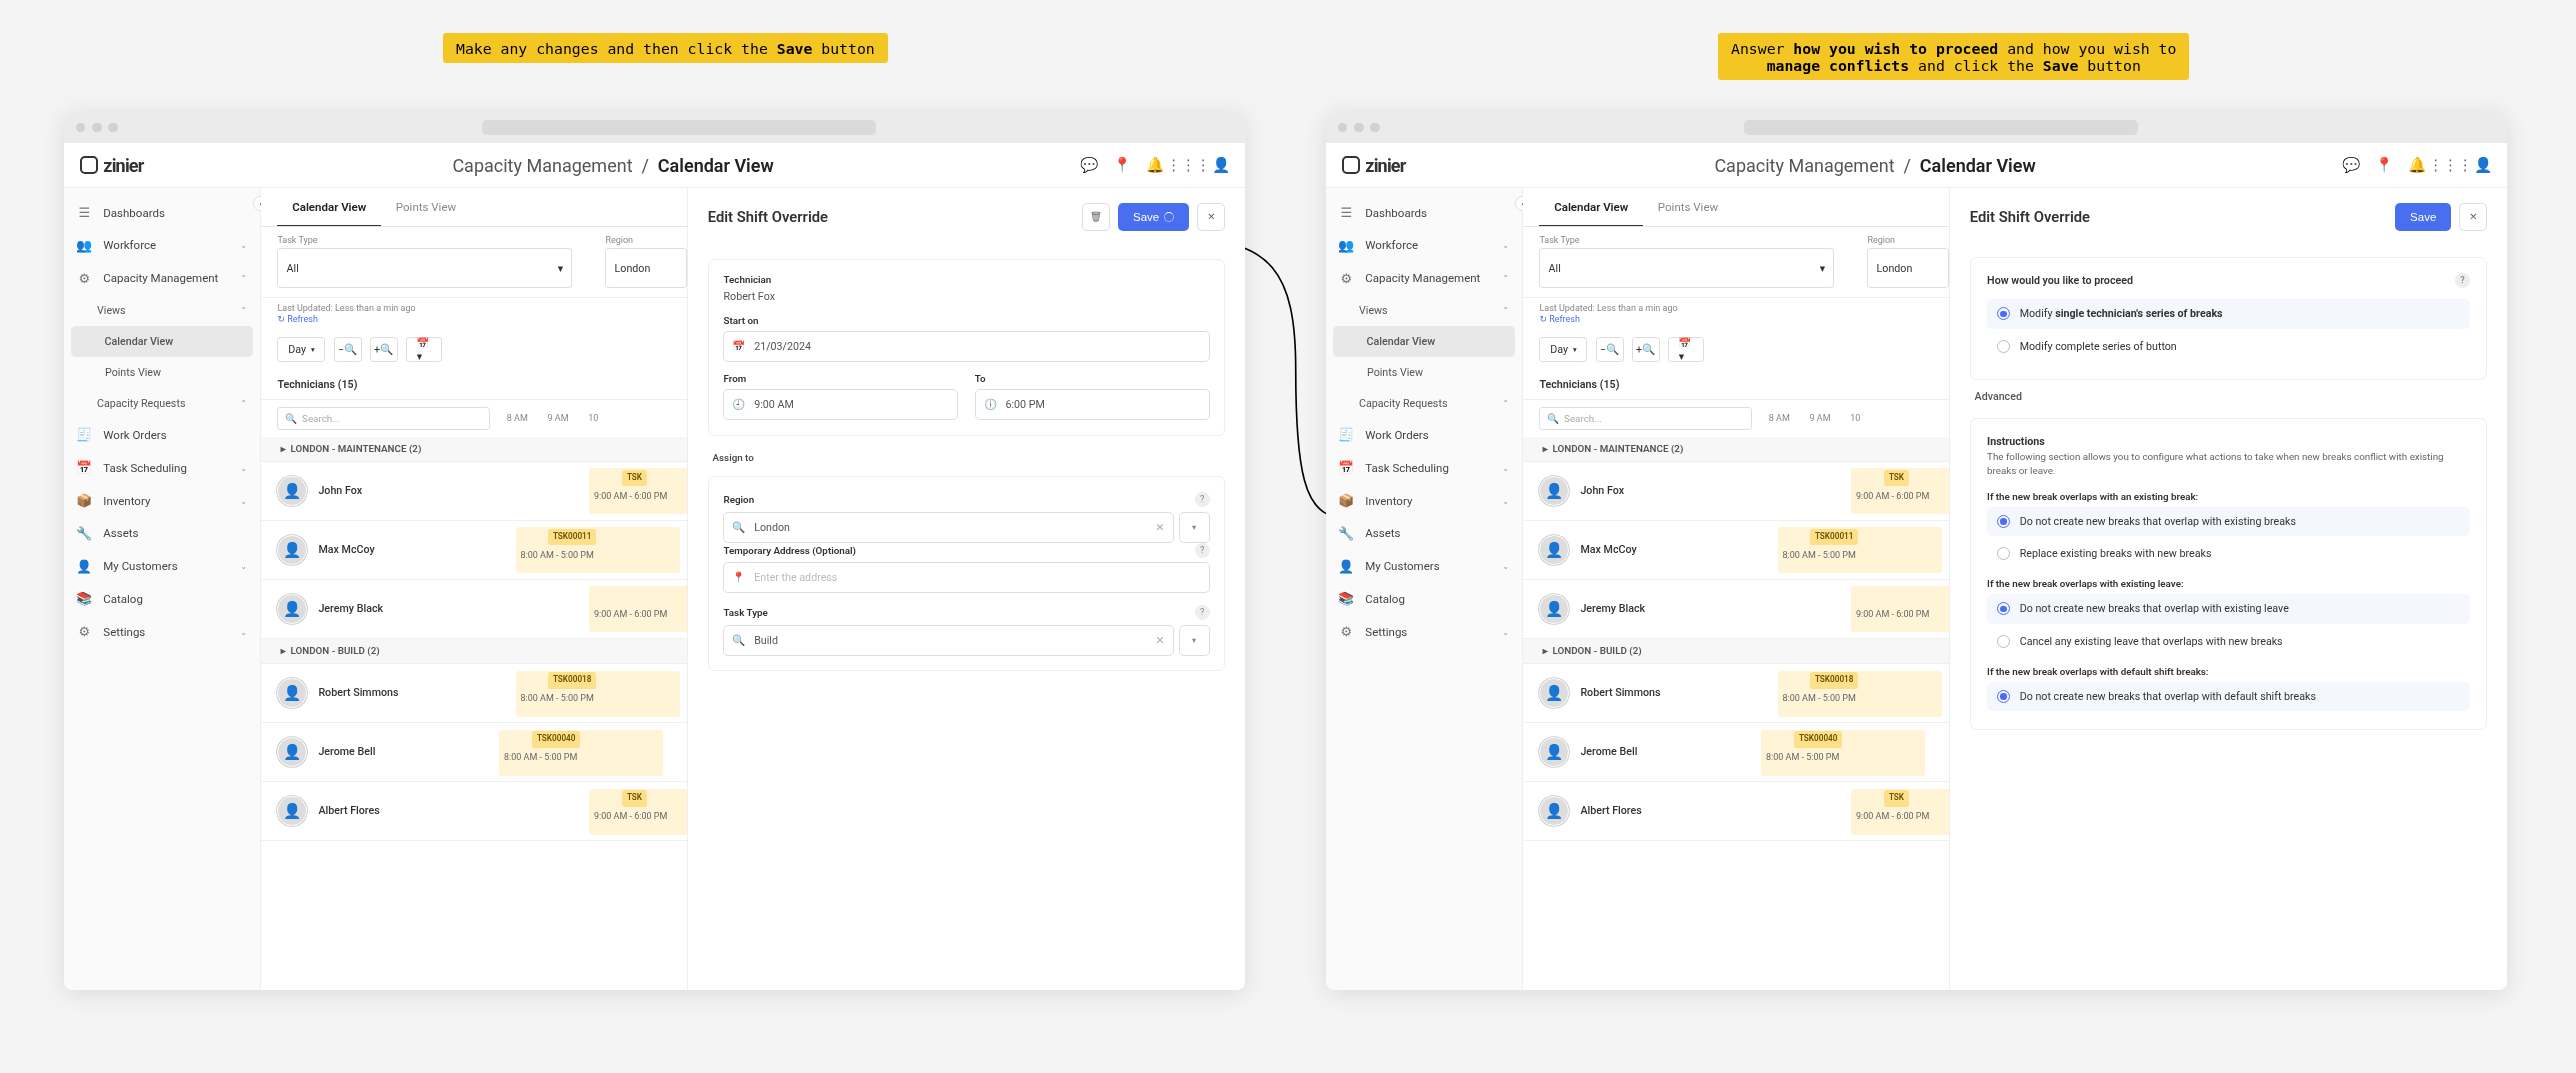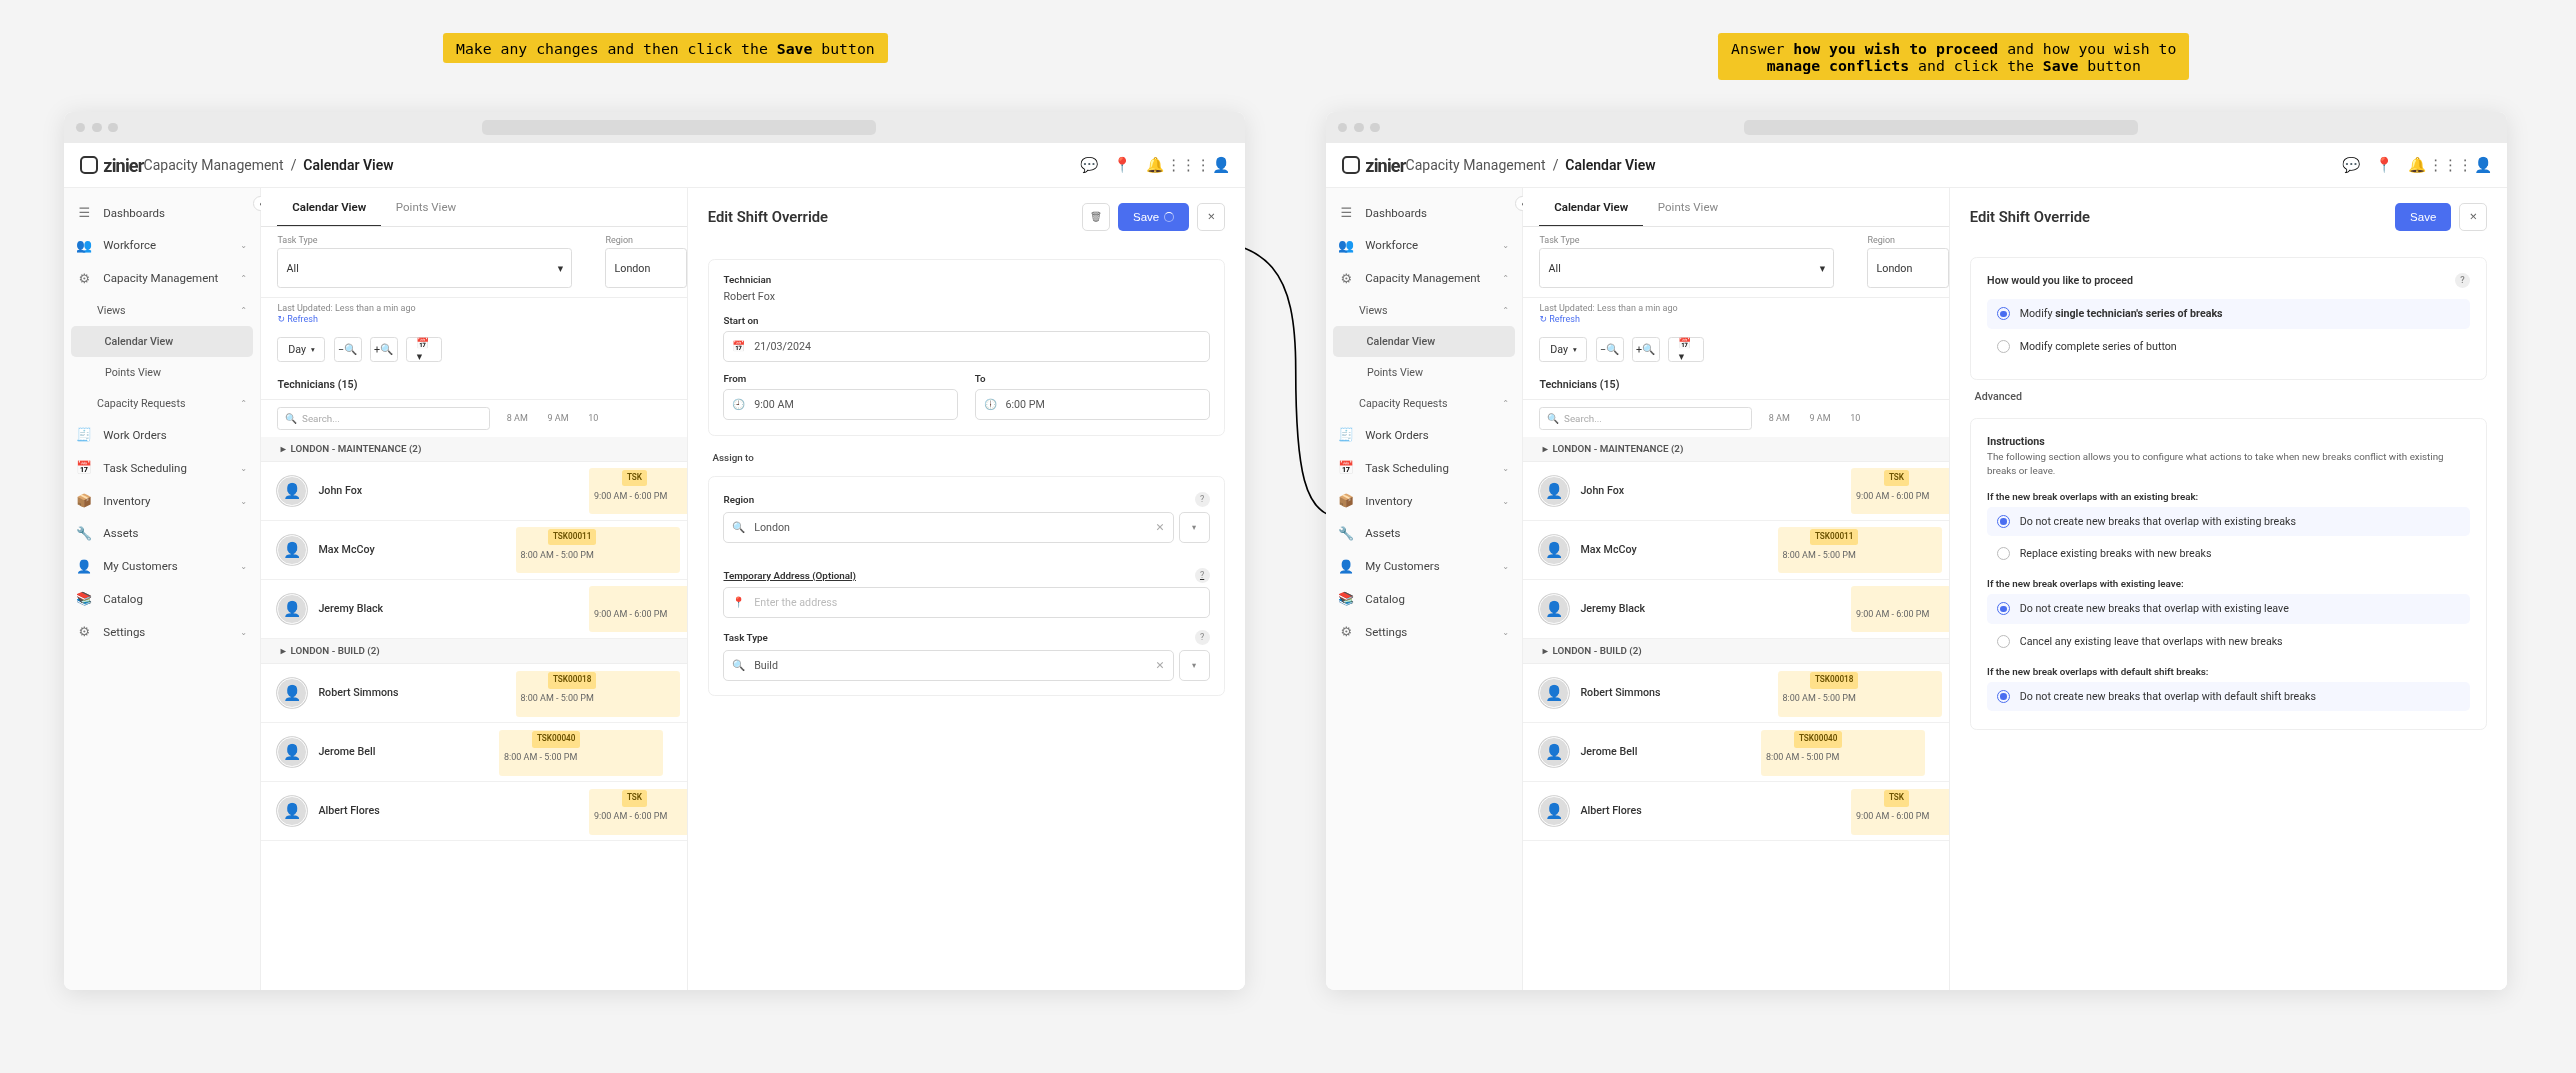--- a/index.html
+++ b/index.html
@@ -8,21 +8,21 @@
 .annotation .bold { font-weight: bold; }
 .window { position: absolute; width: 1181px; background: #fff; border-radius: 8.2px; box-shadow: 0 3.3px 24.6px rgba(0,0,0,0.1); overflow: hidden; }
 .titlebar { height: 31px; background: #ebebeb; display: flex; align-items: center; padding: 0 11.5px; gap: 6.6px; }
 .traffic { display: flex; gap: 6.6px; }
 .traffic span { width: 9.8px; height: 9.8px; border-radius: 50%; background: #d1d1d1; }
 .urlbar { flex: 1; display: flex; justify-content: center; }
 .urlbar div { width: 394px; height: 14.8px; background: #dadada; border-radius: 4.9px; }
 .header { height: 45px; display: flex; align-items: center; padding: 0 16.4px; border-bottom: 0.8px solid #eee; }
 .logo { font-weight: bold; font-size: 18px; letter-spacing: -0.8px; display: flex; align-items: center; gap: 4.9px; }
 .logo-icon { width: 18px; height: 18px; border: 2.5px solid #333; border-radius: 4.9px; position: relative; }
-.breadcrumb { flex: 1; text-align: left; font-size: 14px; color: #555; }
+.breadcrumb { flex: 1; text-align: center; font-size: 18px; color: #555; }
 .breadcrumb .active { font-weight: 600; color: #222; }
 .header-icons { display: flex; gap: 18px; align-items: center; }
 .header-icons span { width: 14.8px; height: 14.8px; display: flex; align-items: center; justify-content: center; color: #666; font-size: 14.8px; }
 .body { display: flex; height: 802px; }
 .sidebar { width: 197px; background: #fafafa; border-right: 0.8px solid #eee; padding-top: 8.2px; position: relative; }
 .sidebar-collapse { position: absolute; top: 8.2px; right: -8.2px; width: 14.8px; height: 14.8px; background: #fff; border: 0.8px solid #ddd; border-radius: 50%; font-size: 8.2px; display: flex; align-items: center; justify-content: center; }
 .nav-item { display: flex; align-items: center; padding: 9px 13px; gap: 11.5px; color: #444; font-size: 11.5px; cursor: pointer; }
 .nav-item .chev { margin-left: auto; font-size: 8.2px; color: #999; }
 .nav-icon { width: 14.8px; height: 14.8px; display: flex; align-items: center; justify-content: center; color: #777; font-size: 13px; }
 .nav-sub { padding-left: 41px; font-size: 10.7px; color: #555; }
@@ -335,21 +335,21 @@
               <span class="help-icon">?</span>
             </div>
             <div class="select-wrap">
               <div class="field-input">
                   <span>🔍</span>
                   <span>London</span>
                   <span class="clear-x">✕</span>
                 </div>
               <div class="select-caret">▾</div>
             </div>
-            <div class="field-header-row" style="margin-top:25px;text-decoration:underline;">
+            <div class="field-header-row" style="margin-top:0;">
               <span class="field-label" style="margin-bottom:0">Temporary Address (Optional)</span>
               <span class="help-icon">?</span>
             </div>
             <div class="field-input">
                 <span>📍</span>
                 <span style="color:#bbb">Enter the address</span>
               </div>
             <div class="field-header-row" style="margin-top:11.5px;">
               <span class="field-label" style="margin-bottom:0">Task Type</span>
               <span class="help-icon">?</span>

